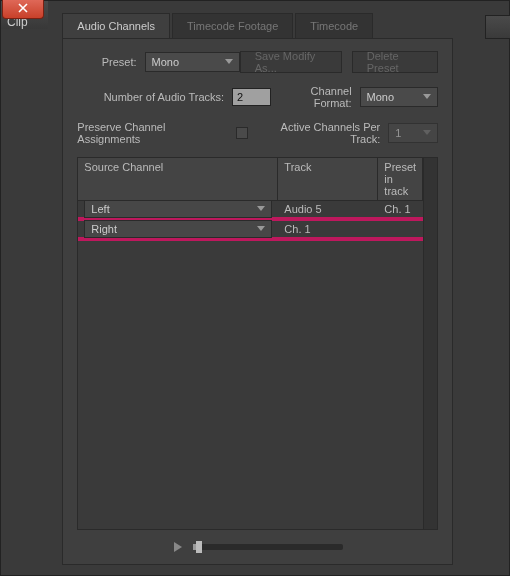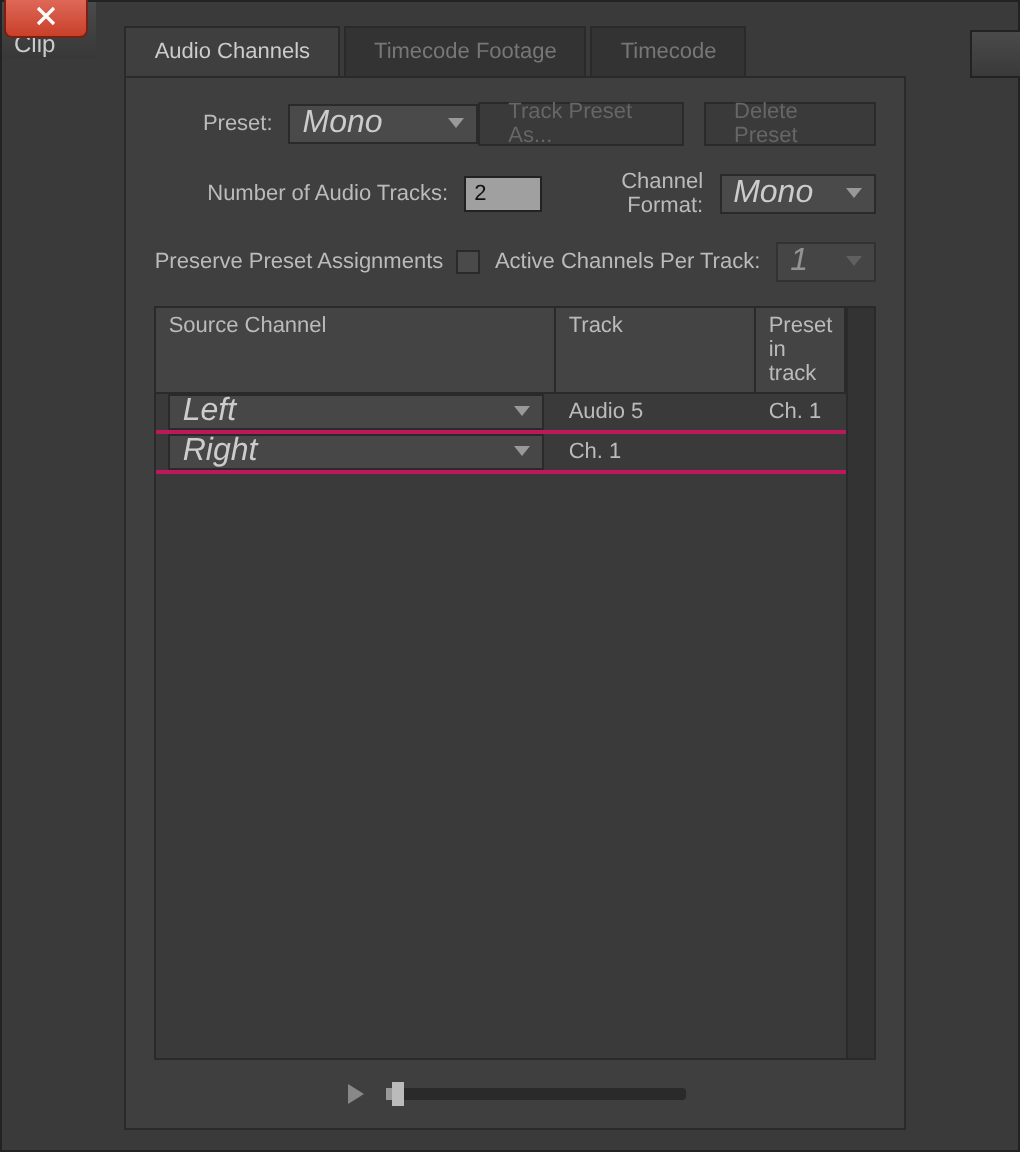--- a/index.html
+++ b/index.html
@@ -9,33 +9,33 @@
   .titlebar-title { color: #ccc; font-size: 12px; }
   .close-btn { position: absolute; right: 4px; top: -2px; width: 42px; height: 20px; background: linear-gradient(to bottom, #e06a5a, #c8402a); border: 1px solid #7a2012; border-top: 0; border-radius: 0 0 4px 4px; display: flex; align-items: center; justify-content: center; color: #fff; font-size: 12px; font-weight: bold; cursor: pointer; }
   .close-btn svg { width: 10px; height: 10px; }
   .body { flex: 1; padding: 12px 14px 10px 14px; display: flex; flex-direction: column; }
   .tabs { display: flex; border-bottom: 1px solid #2a2a2a; }
   .tab { padding: 6px 14px; font-size: 11px; color: #777; background: #333; border: 1px solid #2a2a2a; border-bottom: 0; margin-right: 2px; cursor: pointer; }
   .tab.active { background: #3f3f3f; color: #ccc; }
   .panel { flex: 1; background: #3f3f3f; border: 1px solid #2a2a2a; border-top: 0; padding: 12px 14px 10px 14px; display: flex; flex-direction: column; }
   .row { display: flex; align-items: center; margin-bottom: 12px; font-size: 11px; color: #bbb; justify-content: space-between; }
   .label { text-align: right; margin-right: 8px; }
-  .dropdown { background: #4a4a4a; border: 1px solid #2a2a2a; color: #ccc; font-size: 16px; height: 20px; display: flex; align-items: center; padding: 0 6px; position: relative; font-style: italic; }
+  .dropdown { background: #4a4a4a; border: 1px solid #2a2a2a; color: #ccc; font-size: 11px; height: 20px; display: flex; align-items: center; padding: 0 6px; position: relative; }
   .dropdown .caret { margin-left: auto; }
   .caret svg { width: 8px; height: 6px; display: block; }
   .numfield { width: 40px; height: 18px; background: #a0a0a0; border: 1px solid #222; color: #111; font-size: 11px; padding: 0 4px; display: flex; align-items: center; }
   .btn-dim { background: #3a3a3a; border: 1px solid #2a2a2a; color: #666; font-size: 11px; height: 22px; padding: 0 14px; display: flex; align-items: center; justify-content: center; }
   .checkbox { width: 12px; height: 12px; background: #4a4a4a; border: 1px solid #2a2a2a; margin-left: 6px; }
   .table-wrap { flex: 1; border: 1px solid #2a2a2a; display: flex; overflow: hidden; }
   .table-main { flex: 1; display: flex; flex-direction: column; background: #7f1d1d; }
   .thead { display: flex; background: #444; border-bottom: 1px solid #2a2a2a; }
   .th { font-size: 11px; color: #bbb; padding: 3px 6px; border-right: 1px solid #2a2a2a; }
   .c1 { width: 200px; } .c2 { width: 100px; } .c3 { flex: 1; }
   .tbody { flex: 1; background: #3a3a3a; }
-  .trow { display: flex; border-bottom: 2px solid #be185d; height: 20px; align-items: center; }
+  .trow { display: flex; border-bottom: 4px solid #be185d; height: 20px; align-items: center; }
   .td { font-size: 11px; color: #bbb; padding: 0 6px; }
   .td.c1 { display: flex; }
   .td .dropdown { flex: 1; height: 18px; background: #474747; }
   .vscroll { width: 14px; background: #333; border-left: 1px solid #2a2a2a; }
   .playback { display: flex; align-items: center; justify-content: center; padding: 12px 0 2px 0; gap: 10px; }
   .play-icon svg { width: 10px; height: 10px; display: block; }
   .slider { width: 150px; height: 6px; background: #2a2a2a; position: relative; border-radius: 2px; }
   .slider-fill { position: absolute; left: 0; top: 0; height: 100%; width: 4%; background: #999; }
   .slider-thumb { position: absolute; left: 4%; top: -3px; width: 6px; height: 12px; background: #bbb; transform: translateX(-50%); }
   .footer { display: flex; justify-content: flex-end; gap: 14px; padding: 14px 18px; }
@@ -70,21 +70,21 @@
         <span class="label" style="width:70px">Preset:</span>
         <div class="dropdown" style="width:110px">
           <span>Mono</span>
           <span class="caret">
               <svg viewBox="0 0 8 6">
                 <path d="M0 0 L8 0 L4 5 Z" fill="#999"></path>
               </svg>
             </span>
         </div>
         <div class="spacer"></div>
-        <div class="btn-dim">Track Preset As...</div>
+        <div class="btn-dim">Save Modify As...</div>
         <div style="width:12px"></div>
         <div class="btn-dim">Delete Preset</div>
       </div>
 
       <div class="row">
         <span class="label" style="width:150px">Number of Audio Tracks:</span>
         <div class="numfield">
             <span>2</span>
           </div>
         <div class="spacer"></div>
@@ -93,21 +93,21 @@
           <span>Mono</span>
           <span class="caret">
               <svg viewBox="0 0 8 6">
                 <path d="M0 0 L8 0 L4 5 Z" fill="#999"></path>
               </svg>
             </span>
         </div>
       </div>
 
       <div class="row">
-        <span>Preserve Preset Assignments</span>
+        <span>Preserve Channel Assignments</span>
         <div class="checkbox"></div>
         <div class="spacer"></div>
         <span class="label">Active Channels Per Track:</span>
         <div class="dropdown" style="width:50px;opacity:.6">
           <span>1</span>
           <span class="caret">
               <svg viewBox="0 0 8 6">
                 <path d="M0 0 L8 0 L4 5 Z" fill="#777"></path>
               </svg>
             </span>

